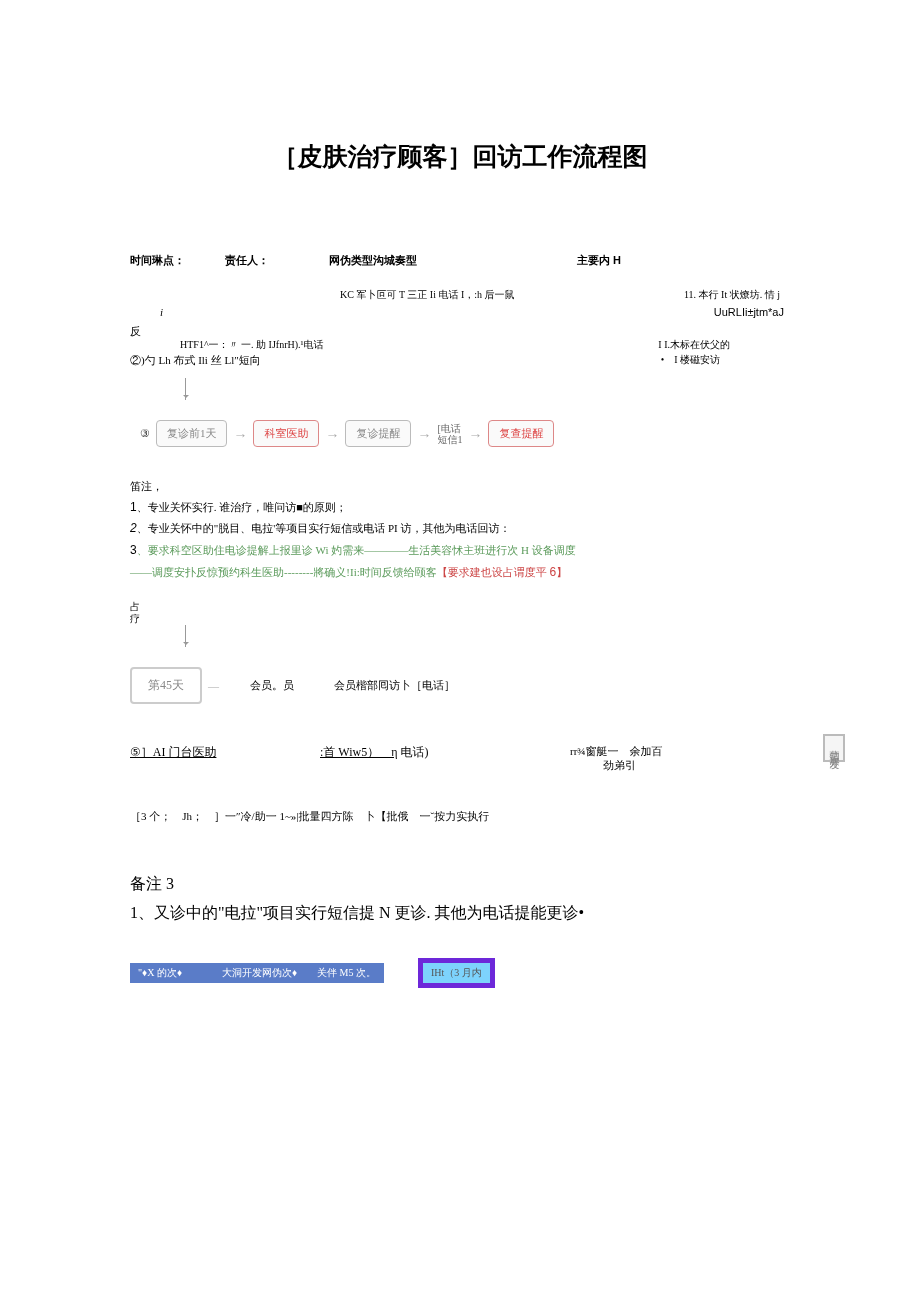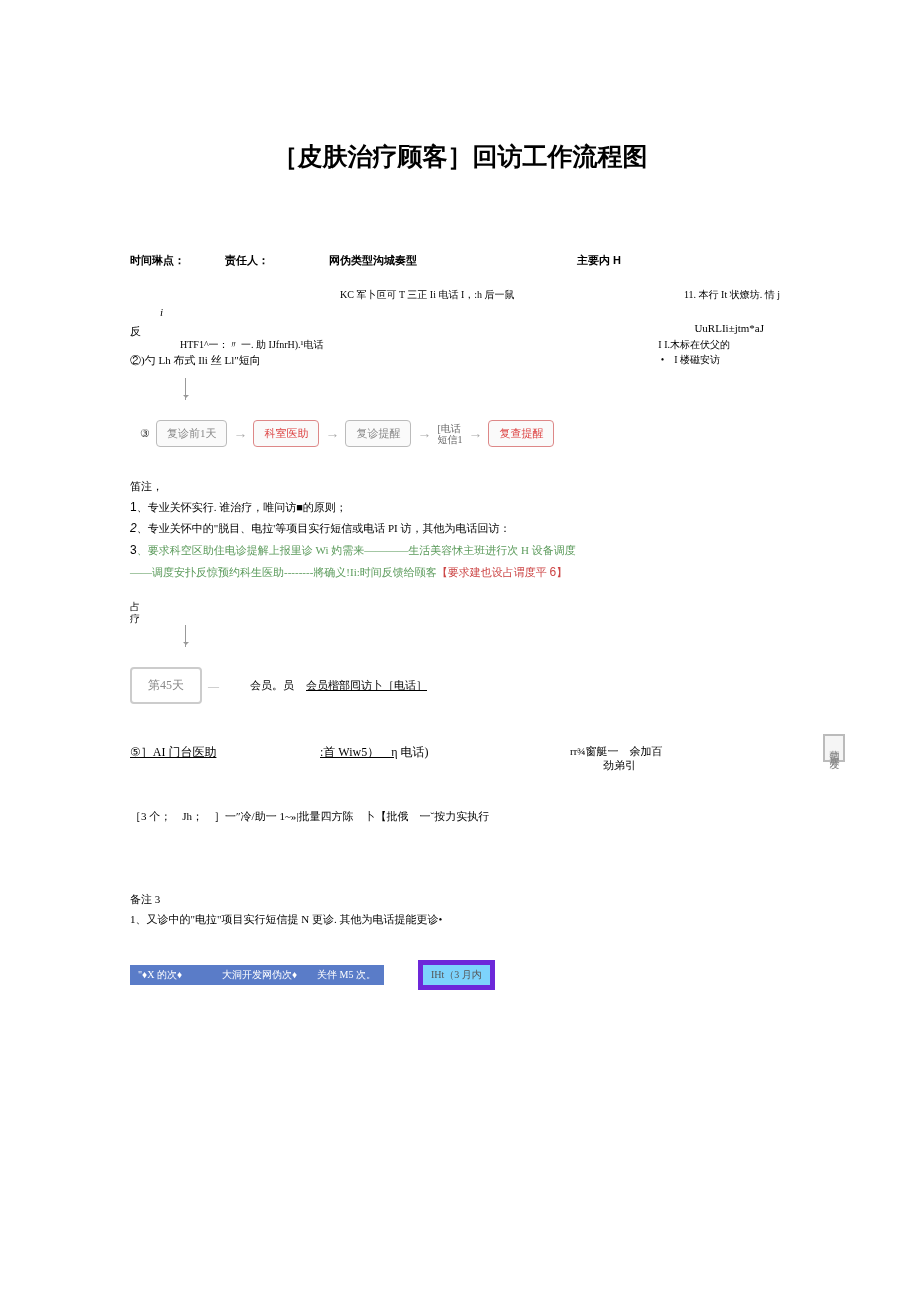--- a/index.html
+++ b/index.html
@@ -30,21 +30,21 @@
   .header-row .h3 { margin-left: 20px; }
   .header-row .h4 { margin-left: 120px; font-family:"SimHei",sans-serif;}
   .blk1 {
     font-size: 11px;
     position: relative;
     height: 90px;
   }
   .l11 { position:absolute; left:210px; top:0; font-size:10px;}
   .l11b { position:absolute; right:10px; top:0; font-size:10px;}
   .l12i { position:absolute; left:30px; top:18px; font-style:italic; font-family:serif;}
-  .l12b { position:absolute; right:26px; top:18px; font-family:Liberation Serif, serif;margin-top:16px;}
+  .l12b { position:absolute; right:6px; top:18px; font-family:Liberation Sans, sans-serif;}
   .l13 { position:absolute; left:0; top:36px;}
   .l14 { position:absolute; left:50px; top:50px; font-size:10px;}
   .l14b { position:absolute; right:60px; top:50px; font-size:10px;}
   .l15 { position:absolute; left:0; top:65px; font-size:11px;}
   .l15b { position:absolute; right:70px; top:65px; font-size:10px;}
   .flow3 {
     margin-top: 20px;
     margin-bottom: 30px;
     display: flex;
     align-items: center;
@@ -93,21 +93,21 @@
     position: relative;
   }
   .day45 {
     border: 2px solid #ccc;
     border-radius: 4px;
     padding: 8px 16px;
     color: #888;
     font-size: 12px;
   }
   .flow45 .lbl { margin-left: 25px; }
-  .flow45 .lbl2 { margin-left: 12px; text-decoration: underline; }
+  .flow45 .lbl2 { margin-left: 40px; }
   .rightcol45 {
     position:absolute;
     left: 440px;
     top: -18px;
     font-size: 11px;
     line-height: 1.5;
   }
   .row5 {
     margin-top: 40px;
     font-size: 12px;
@@ -128,22 +128,22 @@
     font-size:10px;
     writing-mode: vertical-rl;
     padding:6px 2px;
     letter-spacing:2px;
   }
   .row3g {
     margin-top: 35px;
     font-size: 11px;
   }
   .note3 {
-    margin-top: 66px;
-    font-size: 11px;
+    margin-top: 46px;
+    font-size: 16px;
     line-height: 1.8;
   }
   .bluebar {
     margin-top: 35px;
     background: #5a7cc8;
     color: #fff;
     font-size: 10px;
     padding: 3px 8px;
     display: inline-block;
   }

